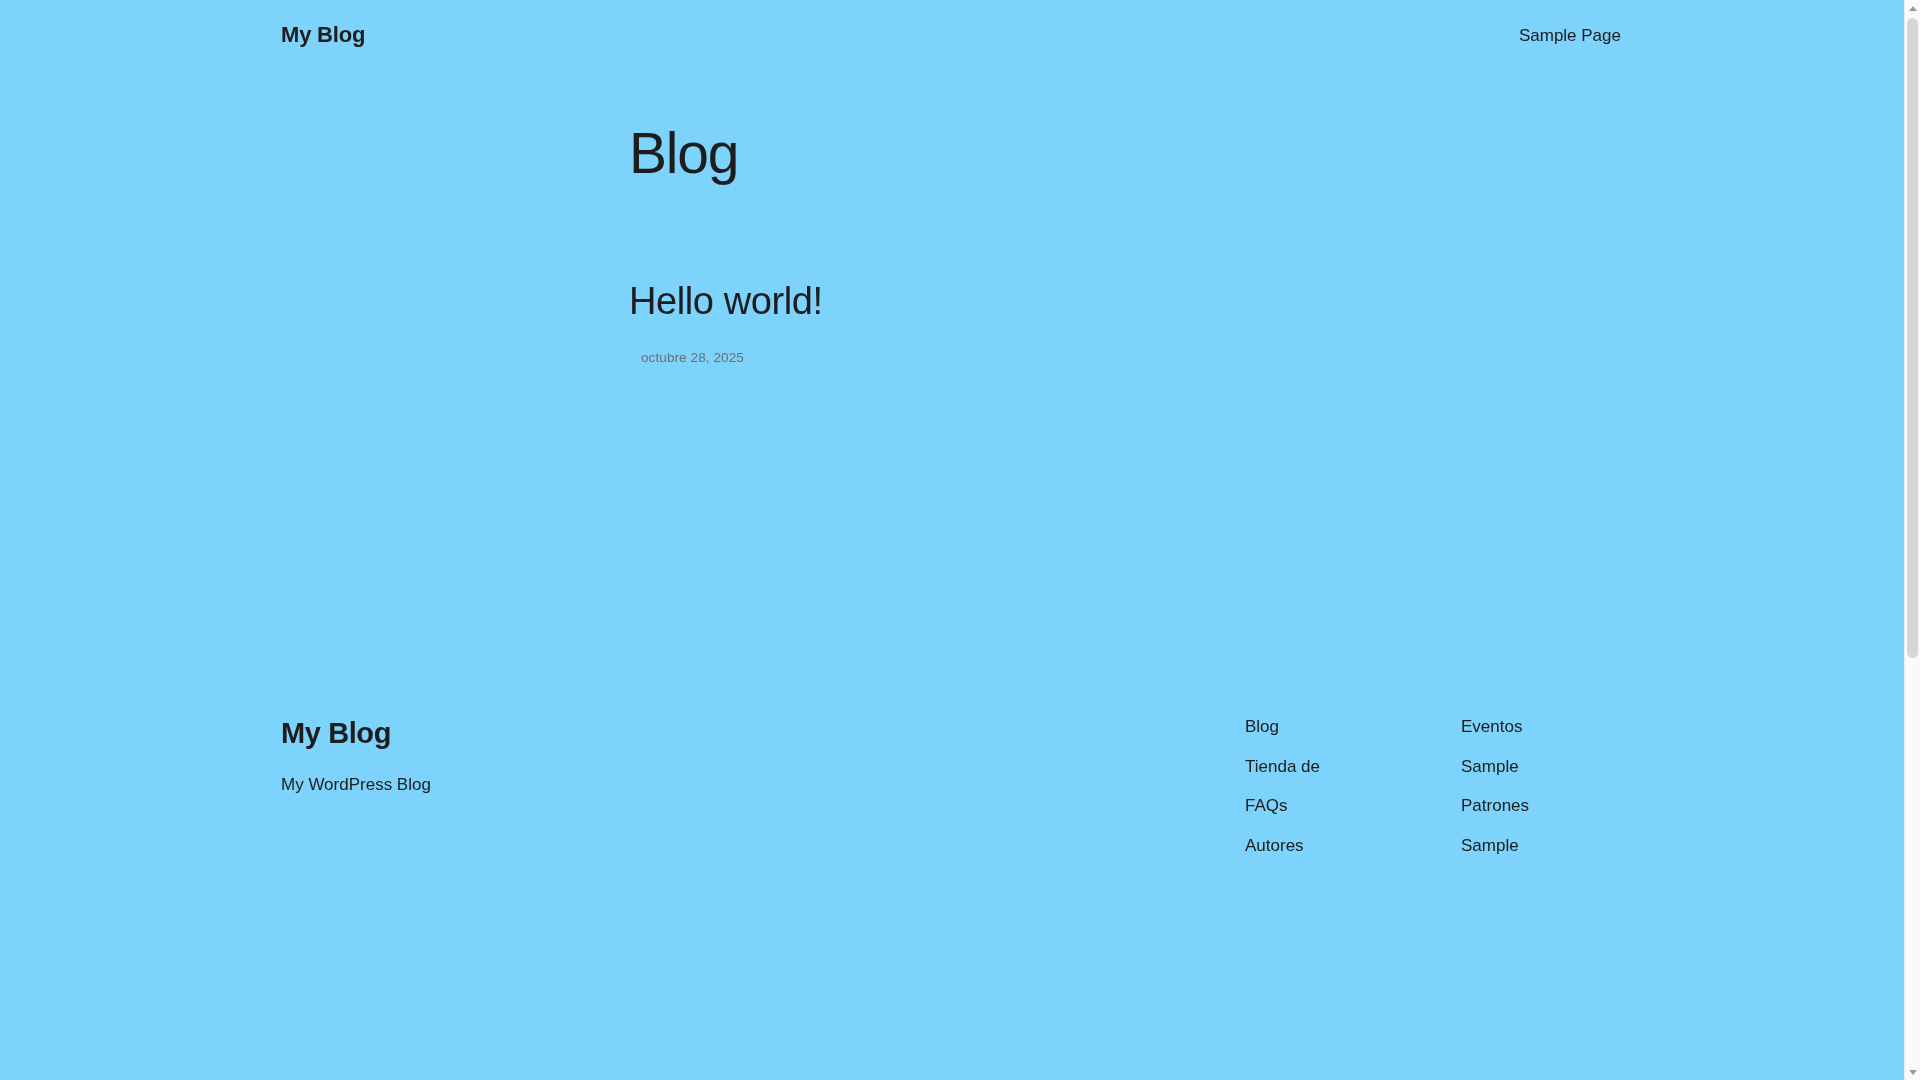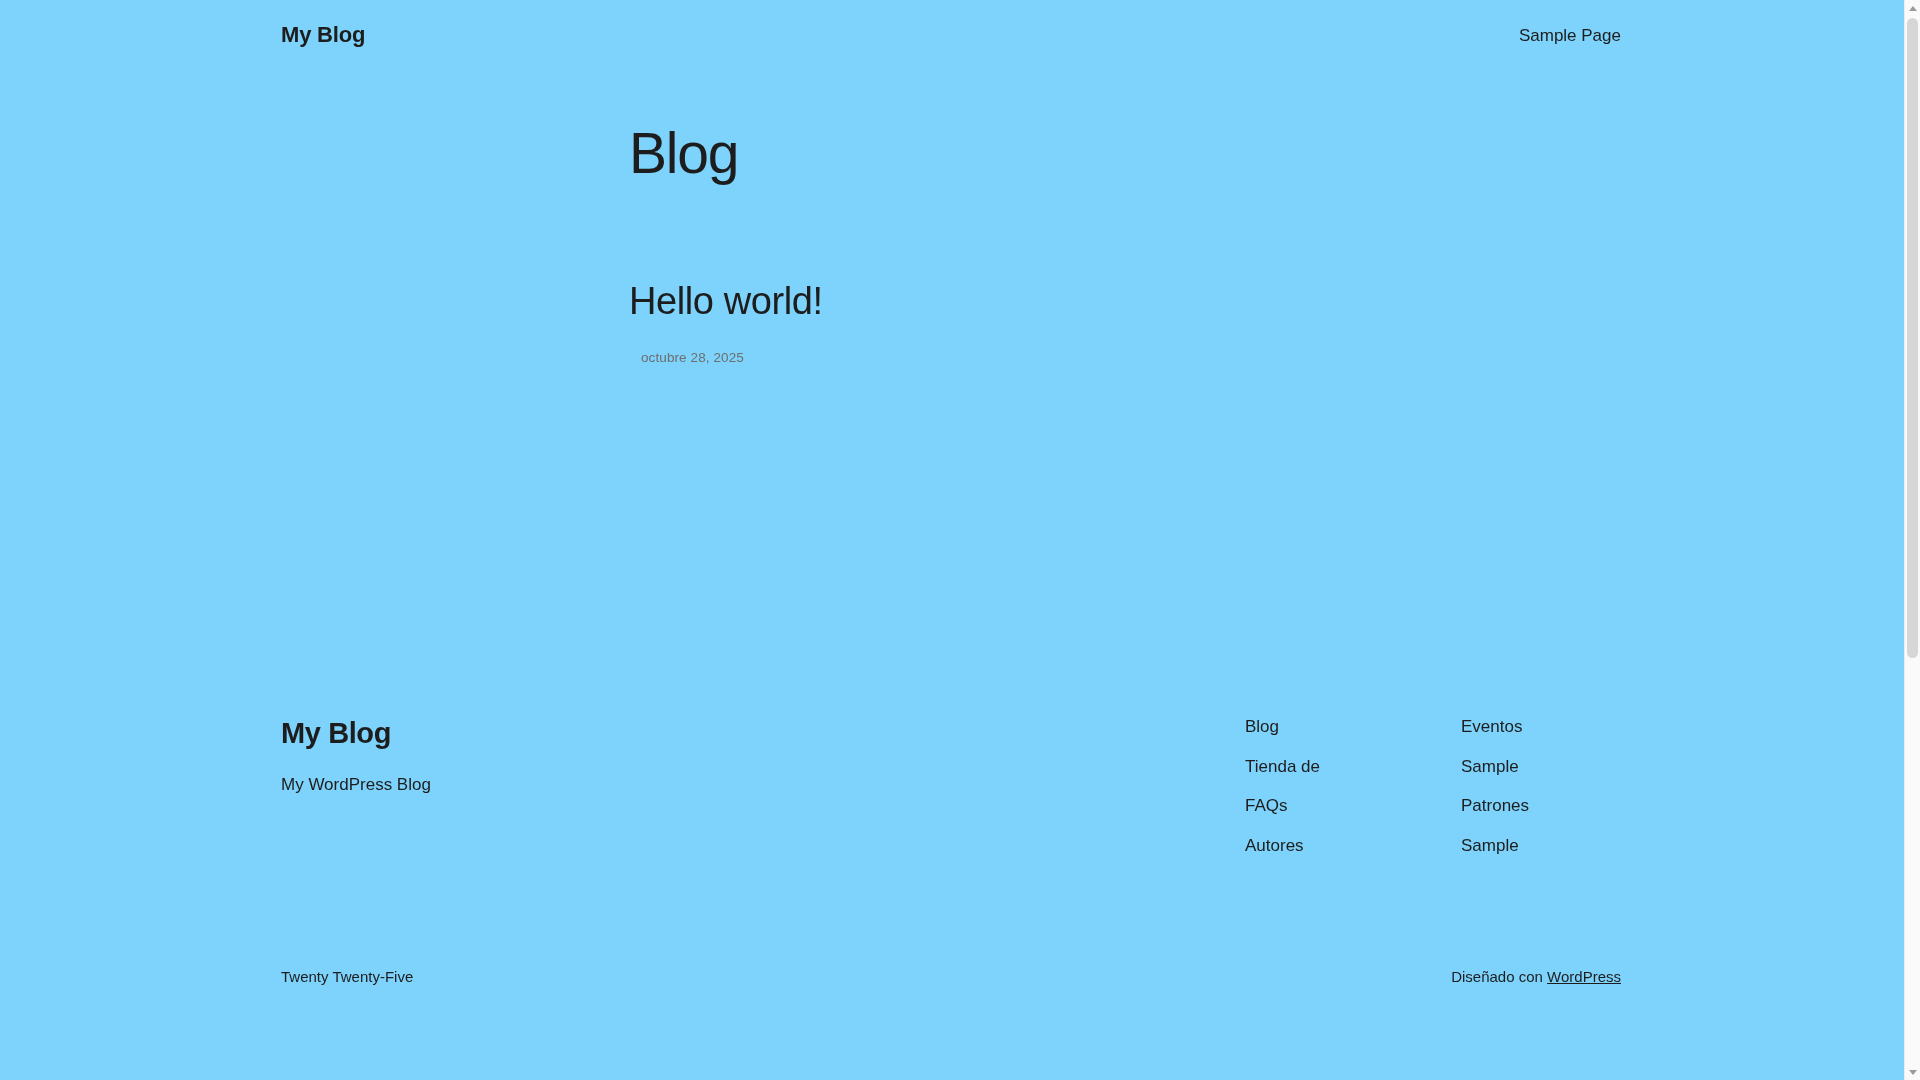--- a/index.html
+++ b/index.html
@@ -236,26 +236,20 @@
         </div>
         <div class="footer-col">
           <a href="#">Eventos</a>
           <a href="#">Sample</a>
           <a href="#">Patrones</a>
           <a href="#">Sample</a>
         </div>
       </div>
     </div>
 
-    <div class="footer-bottom">
-      <div class="footer-theme">Twenty Twenty-Five</div>
-      <div class="footer-credit">
-        <span>Diseñado con </span><a href="#">WordPress</a>
-      </div>
-    </div>
   </footer>
 
   <div class="scrollbar">
     <div class="scrollbar-arrow up">
         <span class="tri"></span>
       </div>
     <div class="scrollbar-thumb"></div>
     <div class="scrollbar-arrow down">
         <span class="tri"></span>
       </div>

